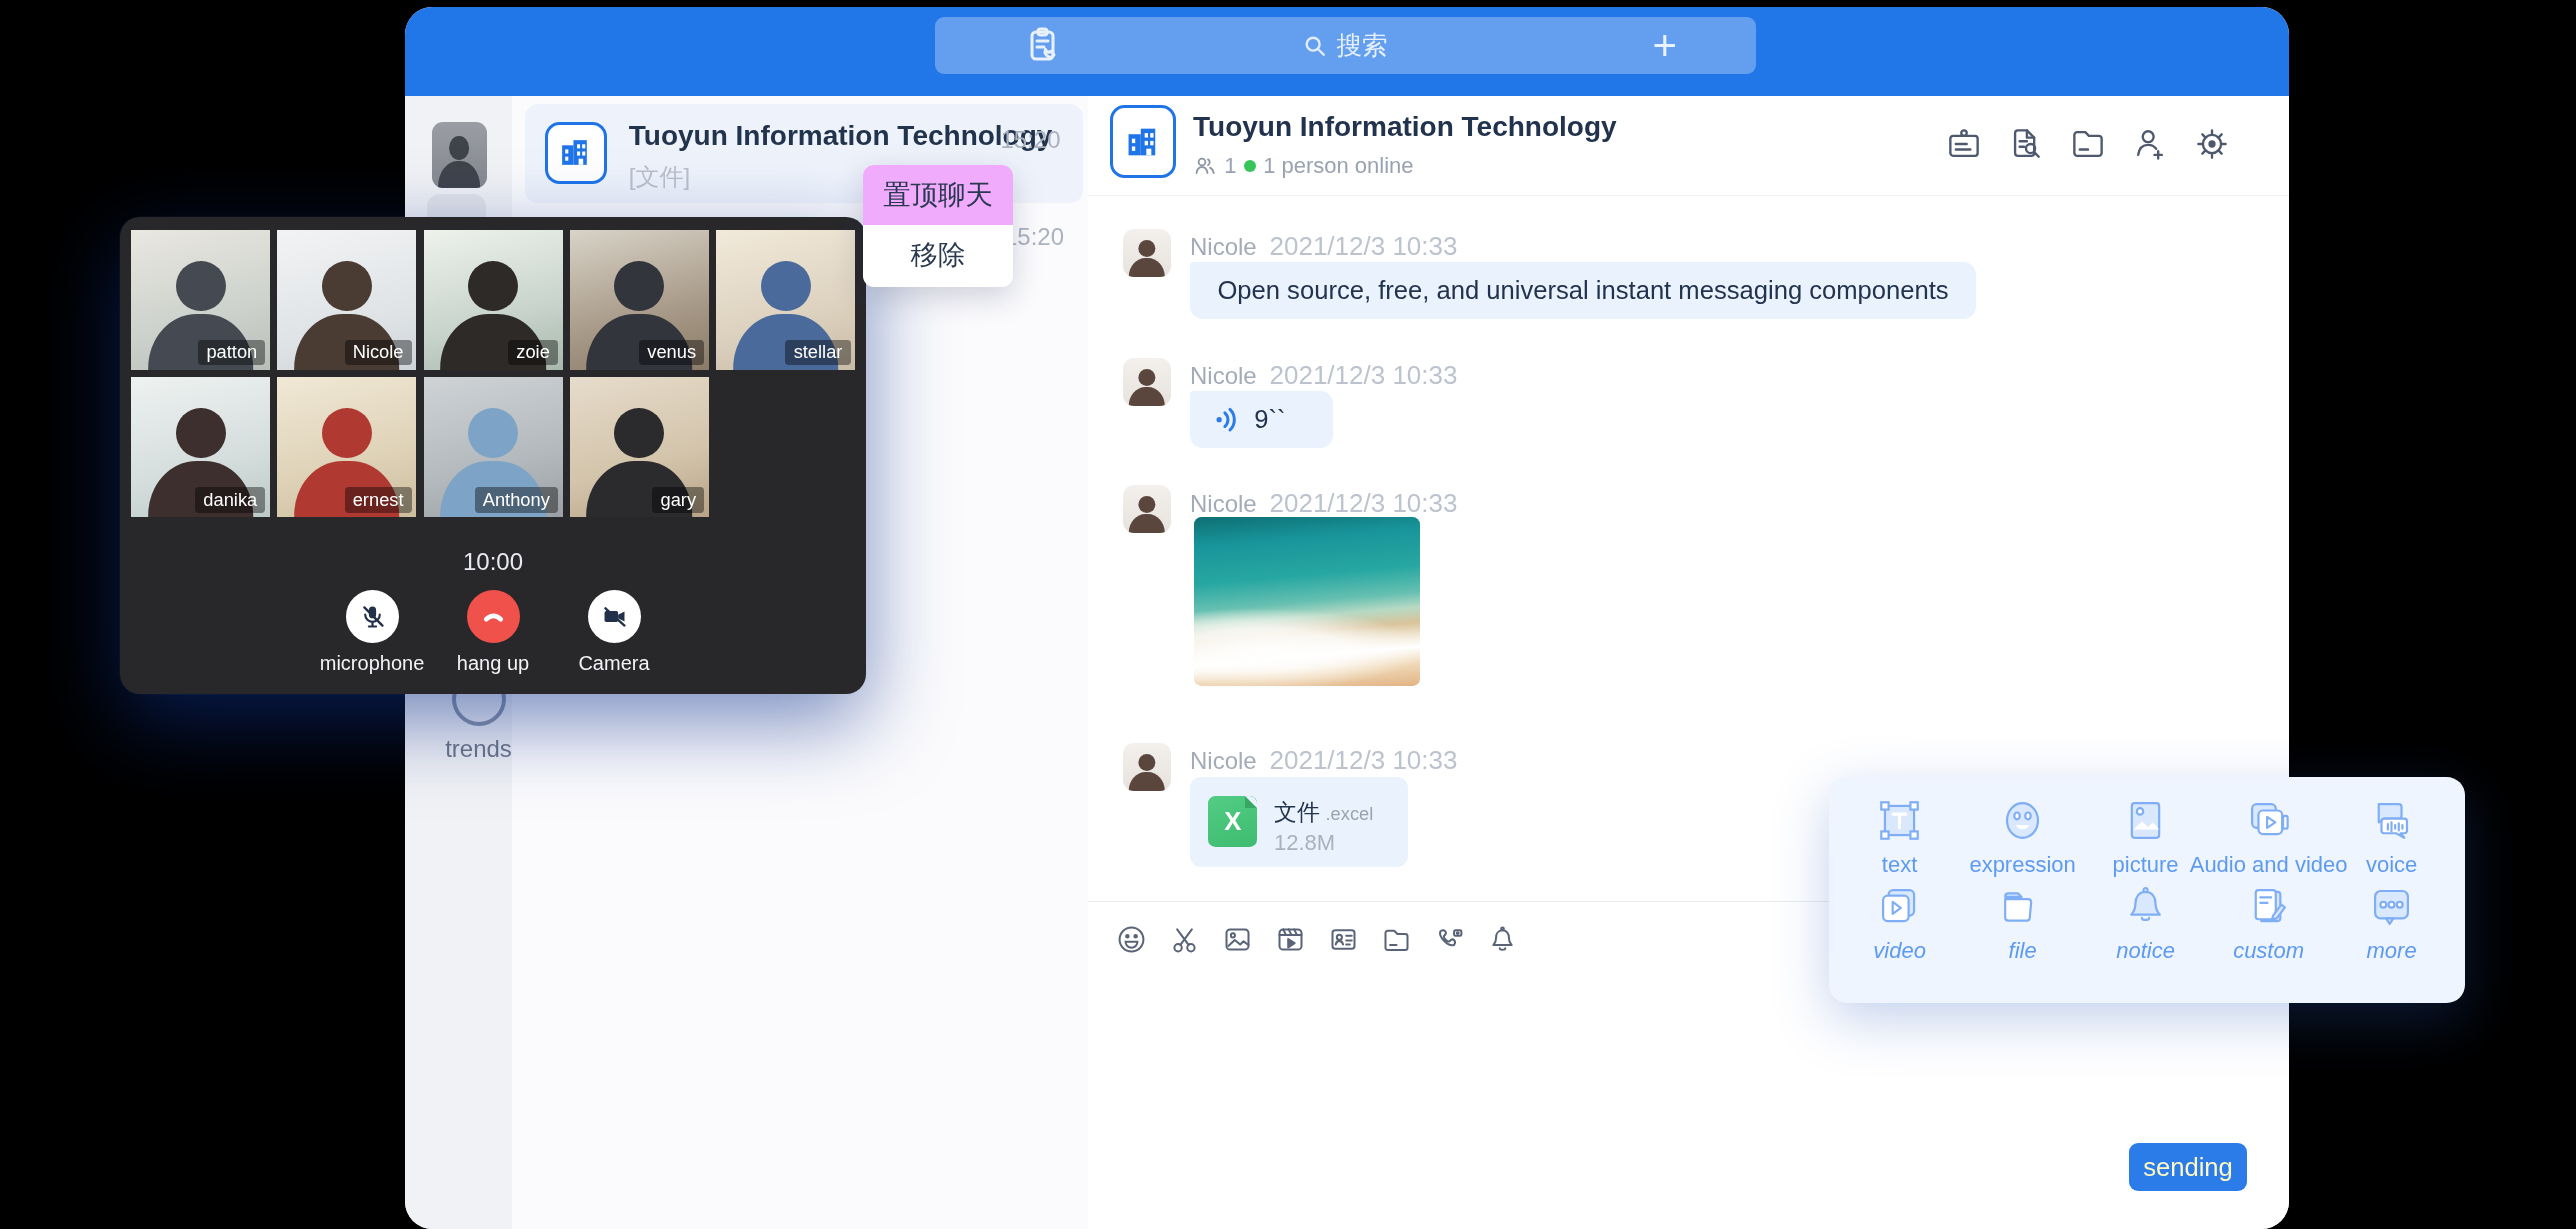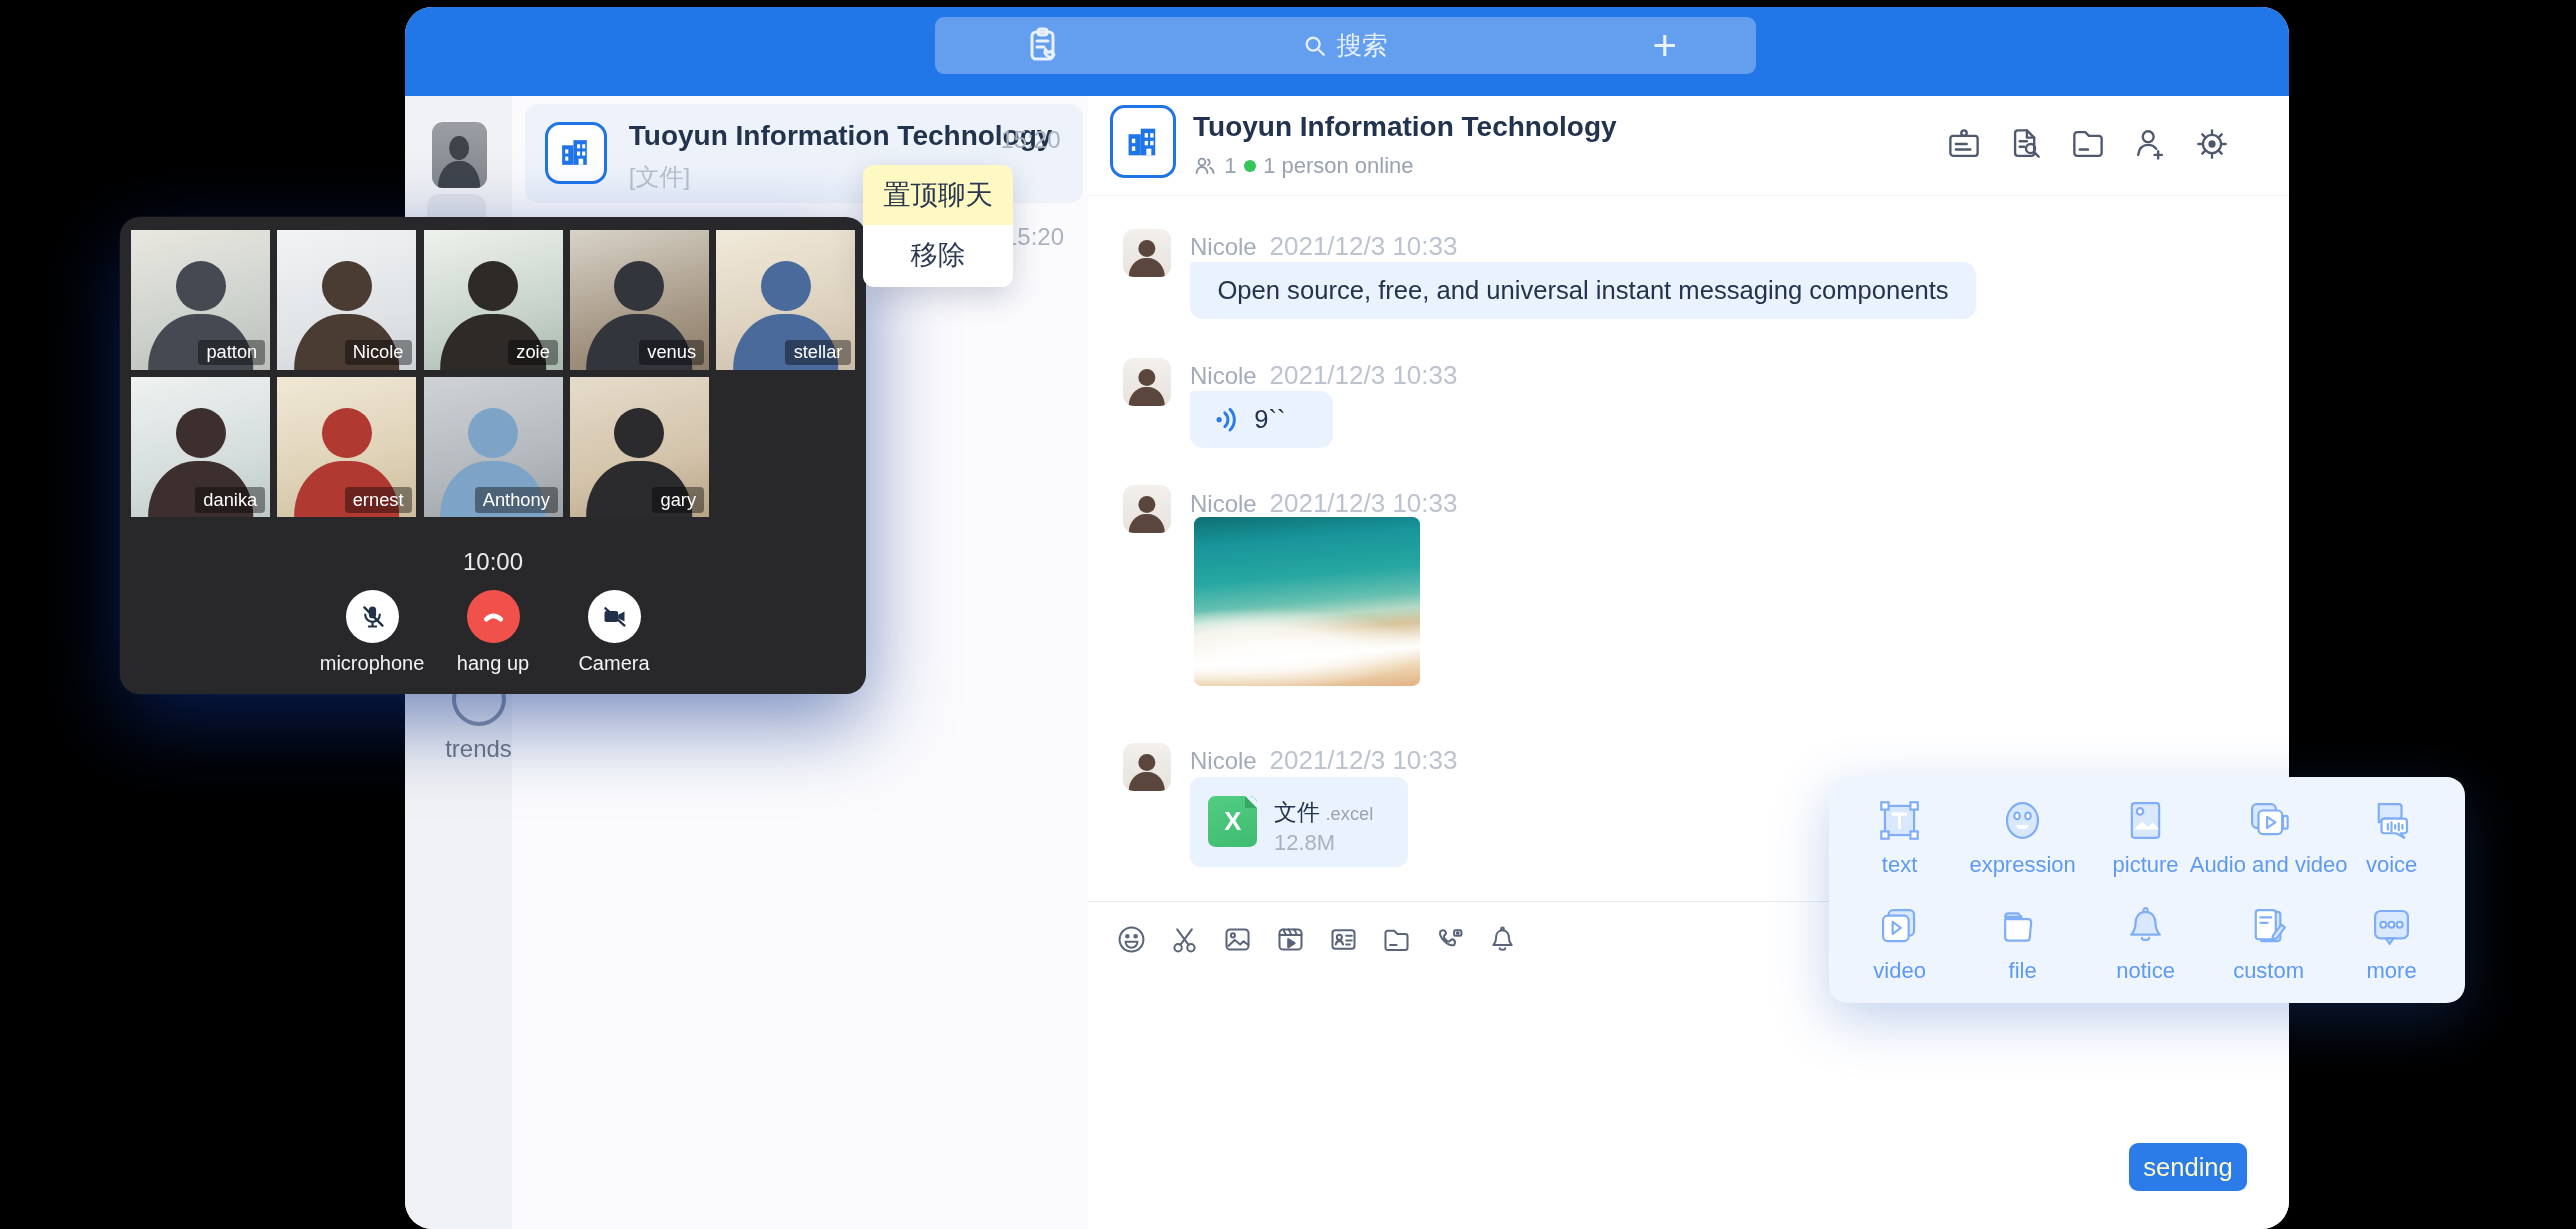--- a/index.html
+++ b/index.html
@@ -77,21 +77,21 @@
   
   .tooldiv{position:absolute;left:0;top:805px;width:100%;height:0;border-top:1.8px solid #E9EBEF;}
   .toolbar{position:absolute;left:27.4px;top:827px;display:flex;gap:20px;}
   .toolbar .tbtn{width:33px;height:33px;}
   .sendbtn{position:absolute;left:1041px;top:1047px;width:118px;height:48px;border-radius:9.1px;
            background:#2B7BE9;color:#fef9c3;font-size:25.6px;display:flex;align-items:center;justify-content:center;}
   
   .ctxmenu{position:absolute;left:863px;top:165px;width:150px;height:122px;border-radius:11px;background:#fff;
            box-shadow:0 9.1px 31px rgba(30,40,80,.20);z-index:6;overflow:hidden;}
   .ctxitem{height:60px;display:flex;align-items:center;justify-content:center;font-size:27.4px;color:#2A3850;}
-  .ctxitem.first{background:#fef9c3;}
+  .ctxitem.first{background:#f0abfc;}
   
   .callwin{position:absolute;left:120px;top:217px;width:746px;height:477px;border-radius:20px;
            background:#28282B;z-index:5;box-shadow:0 27.4px 82px rgba(15,50,140,.55),0 0 0 0.9px rgba(255,255,255,.04);}
   .tiles{position:absolute;left:11px;top:12.8px;width:725px;display:flex;flex-wrap:wrap;gap:7.3px;}
   .tile{width:139px;height:140px;position:relative;overflow:hidden;background:var(--bg,#777);}
   .tile .tag{position:absolute;right:4.6px;bottom:4.6px;background:rgba(0,0,0,.40);color:#fff;
              font-size:18.3px;padding:1.8px 8.2px;border-radius:3.7px;z-index:2;}
   .t1{--bg:linear-gradient(165deg,#e9e7e0,#cdd2cc 60%,#b9bfb8);--fg:#454a52;}
   .t2{--bg:linear-gradient(165deg,#f2f3f4,#dfe3e6 65%,#cfd4d8);--fg:#4a3b33;}
   .t3{--bg:linear-gradient(165deg,#eef2ec,#c8d4cc 60%,#a9b8ad);--fg:#2e2a28;}
@@ -108,21 +108,21 @@
   .cbtn{width:53px;height:53px;border-radius:50%;background:#fff;display:flex;align-items:center;justify-content:center;}
   .cbtn.red{background:#F0514A;}
   .clabel{font-size:20px;color:#F2F3F6;}
   
   .popup{position:absolute;left:1829px;top:777px;width:636px;height:226px;border-radius:18.3px;
          background:#EEF5FE;z-index:6;box-shadow:0 16.5px 55px rgba(40,90,190,.28);}
   .poprow{position:absolute;left:9.1px;display:flex;}
   .popcell{width:123px;display:flex;flex-direction:column;align-items:center;}
   .popcell .picon{width:51px;height:51px;}
   .popcell .plabel{margin-top:5.5px;font-size:22px;color:#5E9AF2;white-space:nowrap;}
-  .r1{top:18.3px;} .r2{top:124px;}
+  .r1{top:18.3px;} .r2{top:104px;font-style:italic;}
   svg{display:block;}
 </style>
 </head>
 <body>
 
 <div class="stage">
 
   <div class="window">
 
     <div class="topbar">

